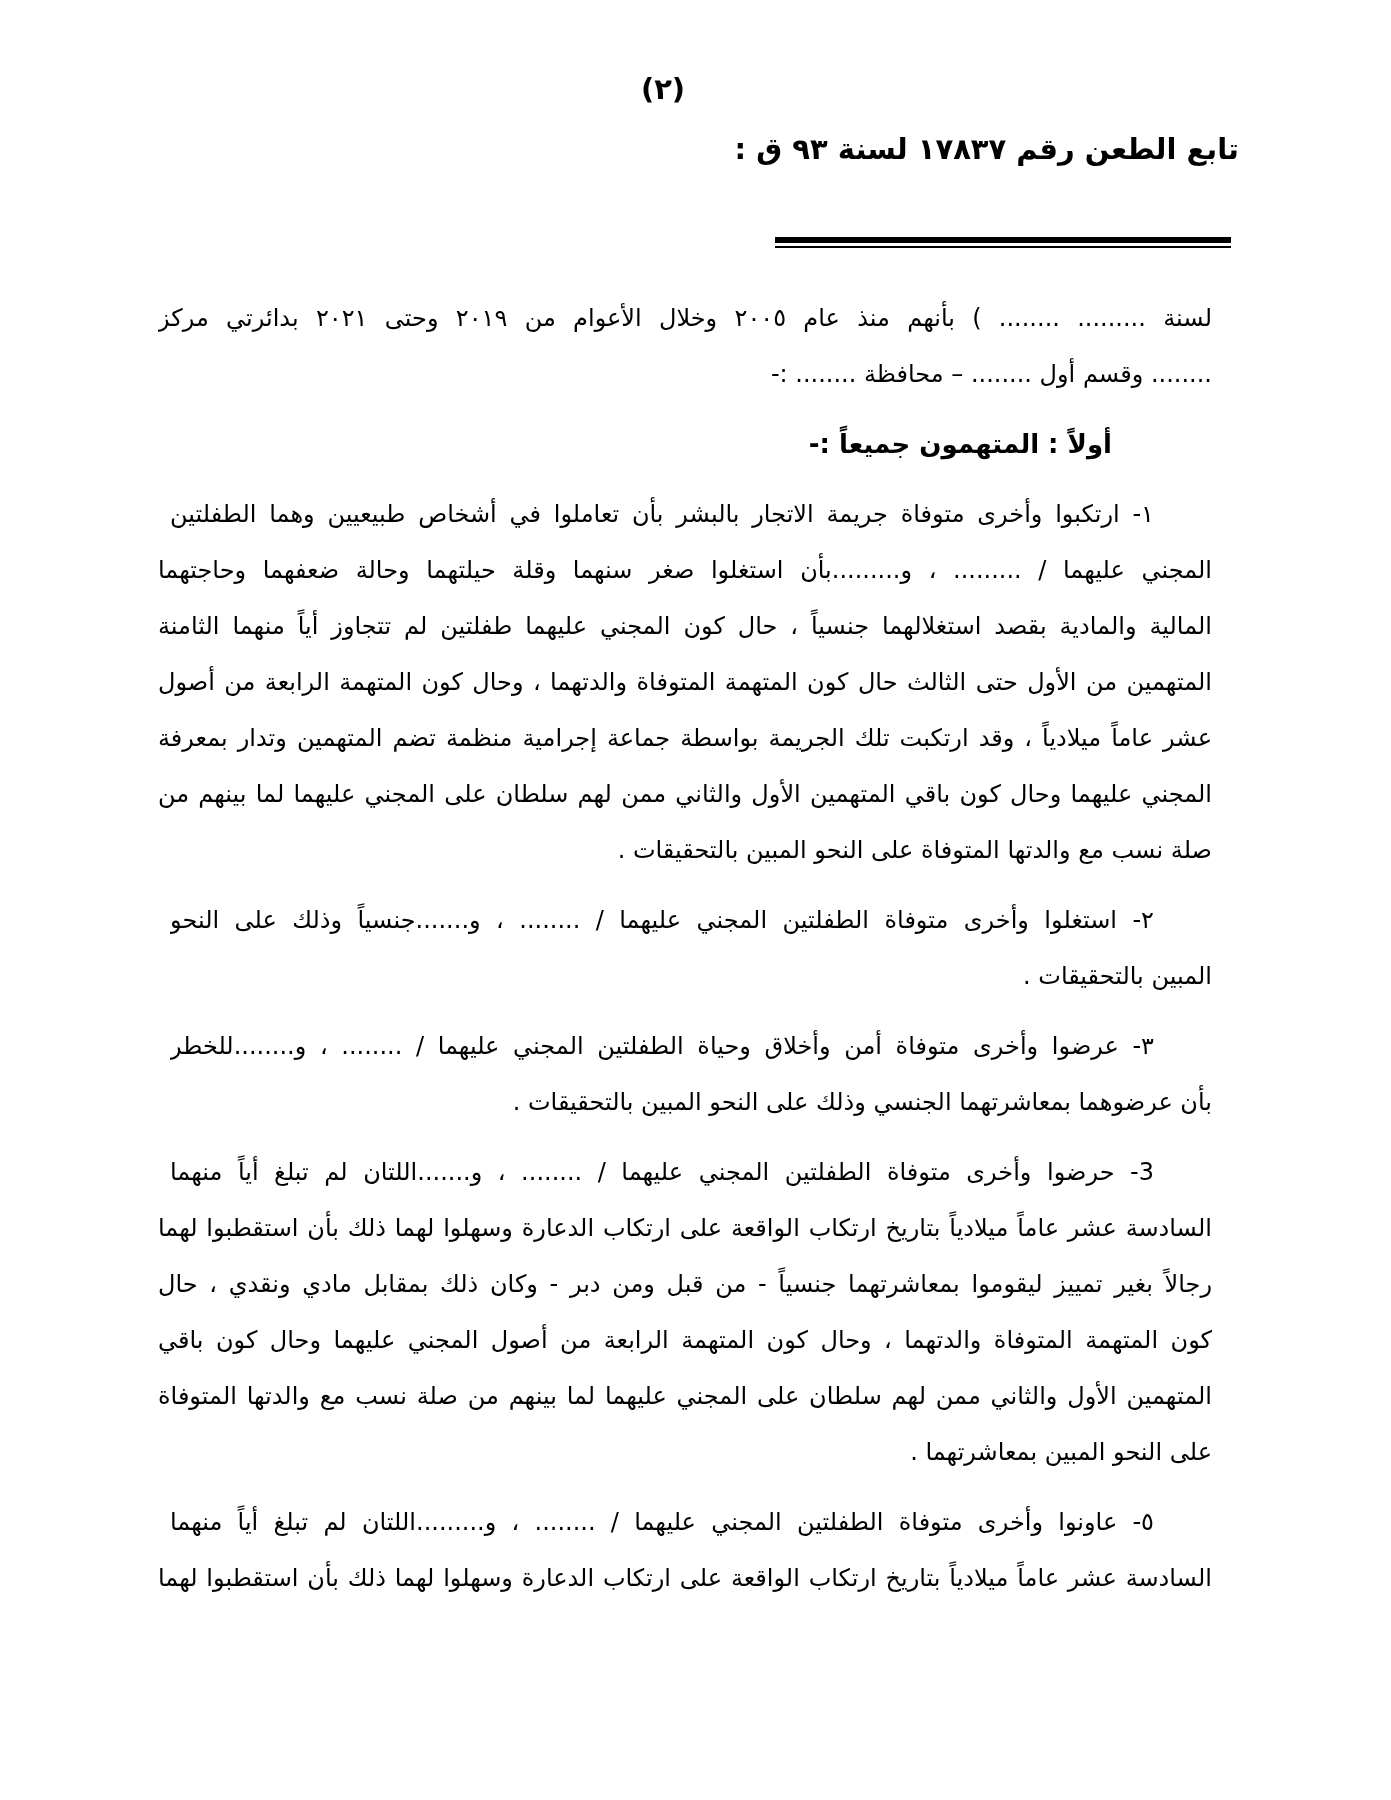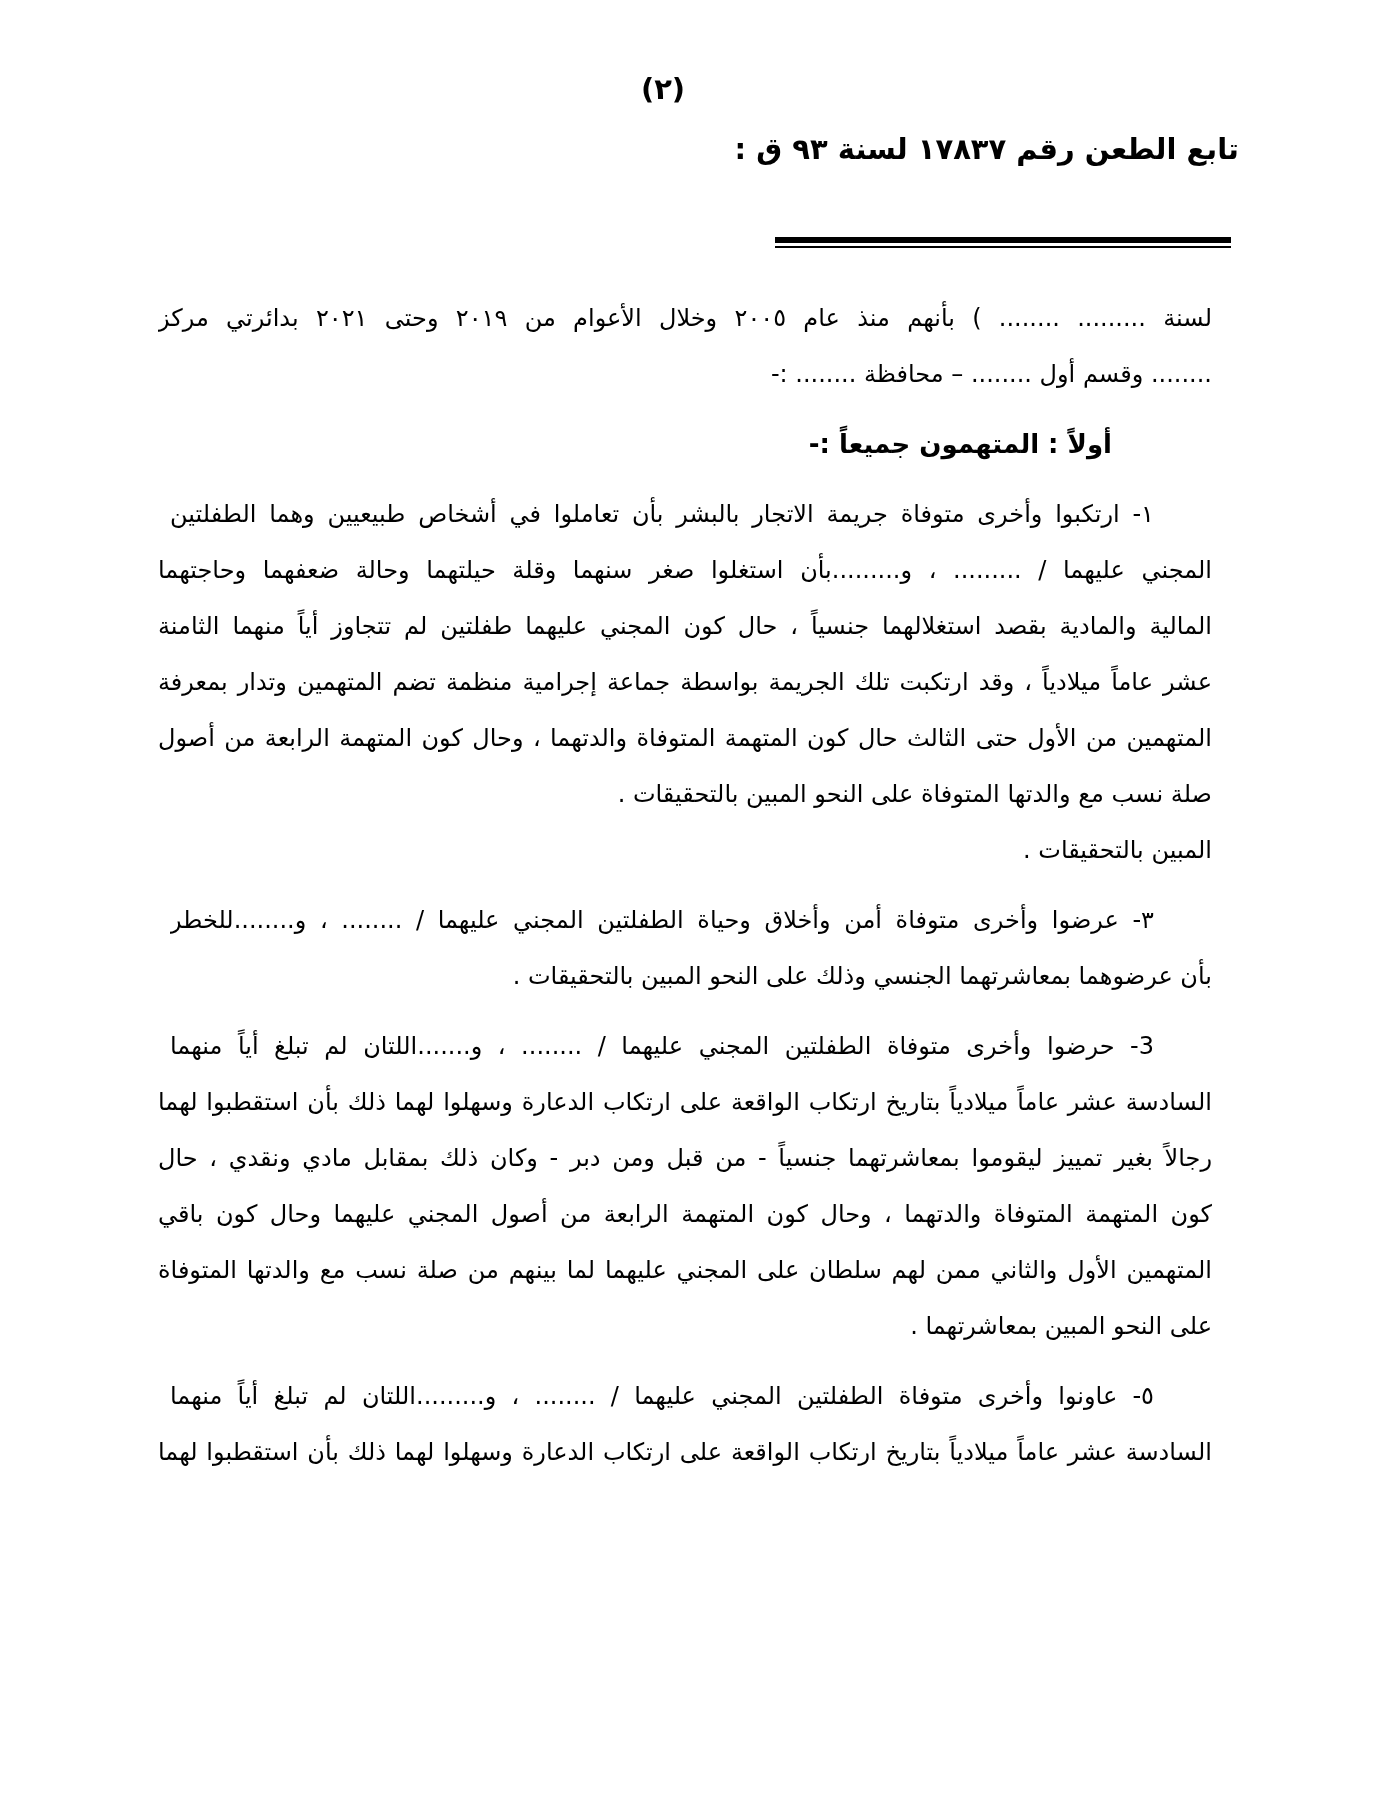--- a/index.html
+++ b/index.html
@@ -92,23 +92,25 @@
     <div class="rule-thin"></div>
   </div>
 
   <div class="body-text" id="body-text">
       <div class="line justify">لسنة ......... ........ ) بأنهم منذ عام ٢٠٠٥ وخلال الأعوام من ٢٠١٩ وحتى ٢٠٢١ بدائرتي مركز</div>
       <div class="line end">........ وقسم أول ........ – محافظة ........ :-</div>
       <div class="line heading">أولاً : المتهمون جميعاً :-</div>
       <div class="line justify first">١- ارتكبوا وأخرى متوفاة جريمة الاتجار بالبشر بأن تعاملوا في أشخاص طبيعيين وهما الطفلتين</div>
       <div class="line justify">المجني عليهما / ......... ، و.........بأن استغلوا صغر سنهما وقلة حيلتهما وحالة ضعفهما وحاجتهما</div>
       <div class="line justify">المالية والمادية بقصد استغلالهما جنسياً ، حال كون المجني عليهما طفلتين لم تتجاوز أياً منهما الثامنة</div>
+      <div class="line justify">المتهمين من الأول حتى الثالث حال كون المتهمة المتوفاة والدتهما ، وحال كون المتهمة الرابعة من أصول</div>
       <div class="line justify">عشر عاماً ميلادياً ، وقد ارتكبت تلك الجريمة بواسطة جماعة إجرامية منظمة تضم المتهمين وتدار بمعرفة</div>
-      <div class="line justify">المتهمين من الأول حتى الثالث حال كون المتهمة المتوفاة والدتهما ، وحال كون المتهمة الرابعة من أصول</div>
+      <div class="line justify">المجني عليهما وحال كون باقي المتهمين الأول والثاني ممن لهم سلطان على المجني عليهما لما بينهم من</div>
       <div class="line end">صلة نسب مع والدتها المتوفاة على النحو المبين بالتحقيقات .</div>
+      <div class="line justify first">٢- استغلوا وأخرى متوفاة الطفلتين المجني عليهما / ........ ، و.......جنسياً وذلك على النحو</div>
       <div class="line end">المبين بالتحقيقات .</div>
       <div class="line justify first">٣- عرضوا وأخرى متوفاة أمن وأخلاق وحياة الطفلتين المجني عليهما / ........ ، و........للخطر</div>
       <div class="line end">بأن عرضوهما بمعاشرتهما الجنسي وذلك على النحو المبين بالتحقيقات .</div>
       <div class="line justify first">3- حرضوا وأخرى متوفاة الطفلتين المجني عليهما / ........ ، و.......اللتان لم تبلغ أياً منهما</div>
       <div class="line justify">السادسة عشر عاماً ميلادياً بتاريخ ارتكاب الواقعة على ارتكاب الدعارة وسهلوا لهما ذلك بأن استقطبوا لهما</div>
       <div class="line justify">رجالاً بغير تمييز ليقوموا بمعاشرتهما جنسياً - من قبل ومن دبر - وكان ذلك بمقابل مادي ونقدي ، حال</div>
       <div class="line justify">كون المتهمة المتوفاة والدتهما ، وحال كون المتهمة الرابعة من أصول المجني عليهما وحال كون باقي</div>
       <div class="line justify">المتهمين الأول والثاني ممن لهم سلطان على المجني عليهما لما بينهم من صلة نسب مع والدتها المتوفاة</div>
       <div class="line end">على النحو المبين بمعاشرتهما .</div>
       <div class="line justify first">٥- عاونوا وأخرى متوفاة الطفلتين المجني عليهما / ........ ، و.........اللتان لم تبلغ أياً منهما</div>

